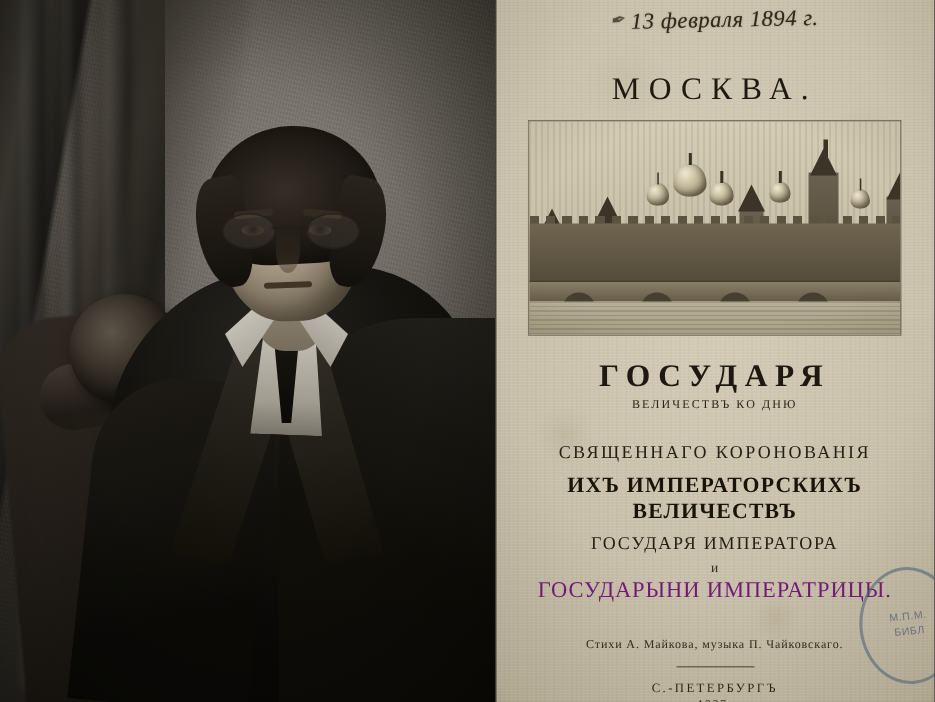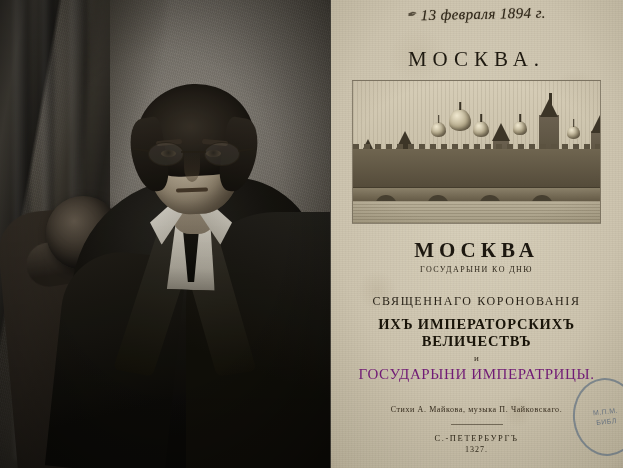--- a/index.html
+++ b/index.html
@@ -581,24 +581,25 @@
         <div class="bridge-arch" style="left:22px;"></div>
         <div class="bridge-arch" style="left:74px;"></div>
         <div class="bridge-arch" style="left:126px;"></div>
         <div class="bridge-arch" style="left:178px;"></div>
 
         <div class="river"></div>
         <div class="river-hatch"></div>
         <div class="engrave-fade"></div>
       </div>
 
-      <div class="tl-kantata">МОСКВА</div>
-      <div class="tl-small1">ГОСУДАРЫНИ КО ДНЮ</div>
+      <div class="tl-kantata">ГОСУДАРЯ</div>
+      <div class="tl-small1">ВЕЛИЧЕСТВЪ КО ДНЮ</div>
       <div class="tl-line2">СВЯЩЕННАГО КОРОНОВАНІЯ</div>
       <div class="tl-line3">ИХЪ ИМПЕРАТОРСКИХЪ ВЕЛИЧЕСТВЪ</div>
+      <div class="tl-line4">ГОСУДАРЯ ИМПЕРАТОРА</div>
       <div class="tl-i">и</div>
       <div class="tl-line5">ГОСУДАРЫНИ ИМПЕРАТРИЦЫ.</div>
 
       <div class="tl-credits">Стихи А. Майкова, музыка П. Чайковскаго.</div>
       <div class="rule"></div>
       <div class="tl-place">С.-ПЕТЕРБУРГЪ</div>
       <div class="tl-year">1327.</div>
     </div>
 
     <div class="stamp">

